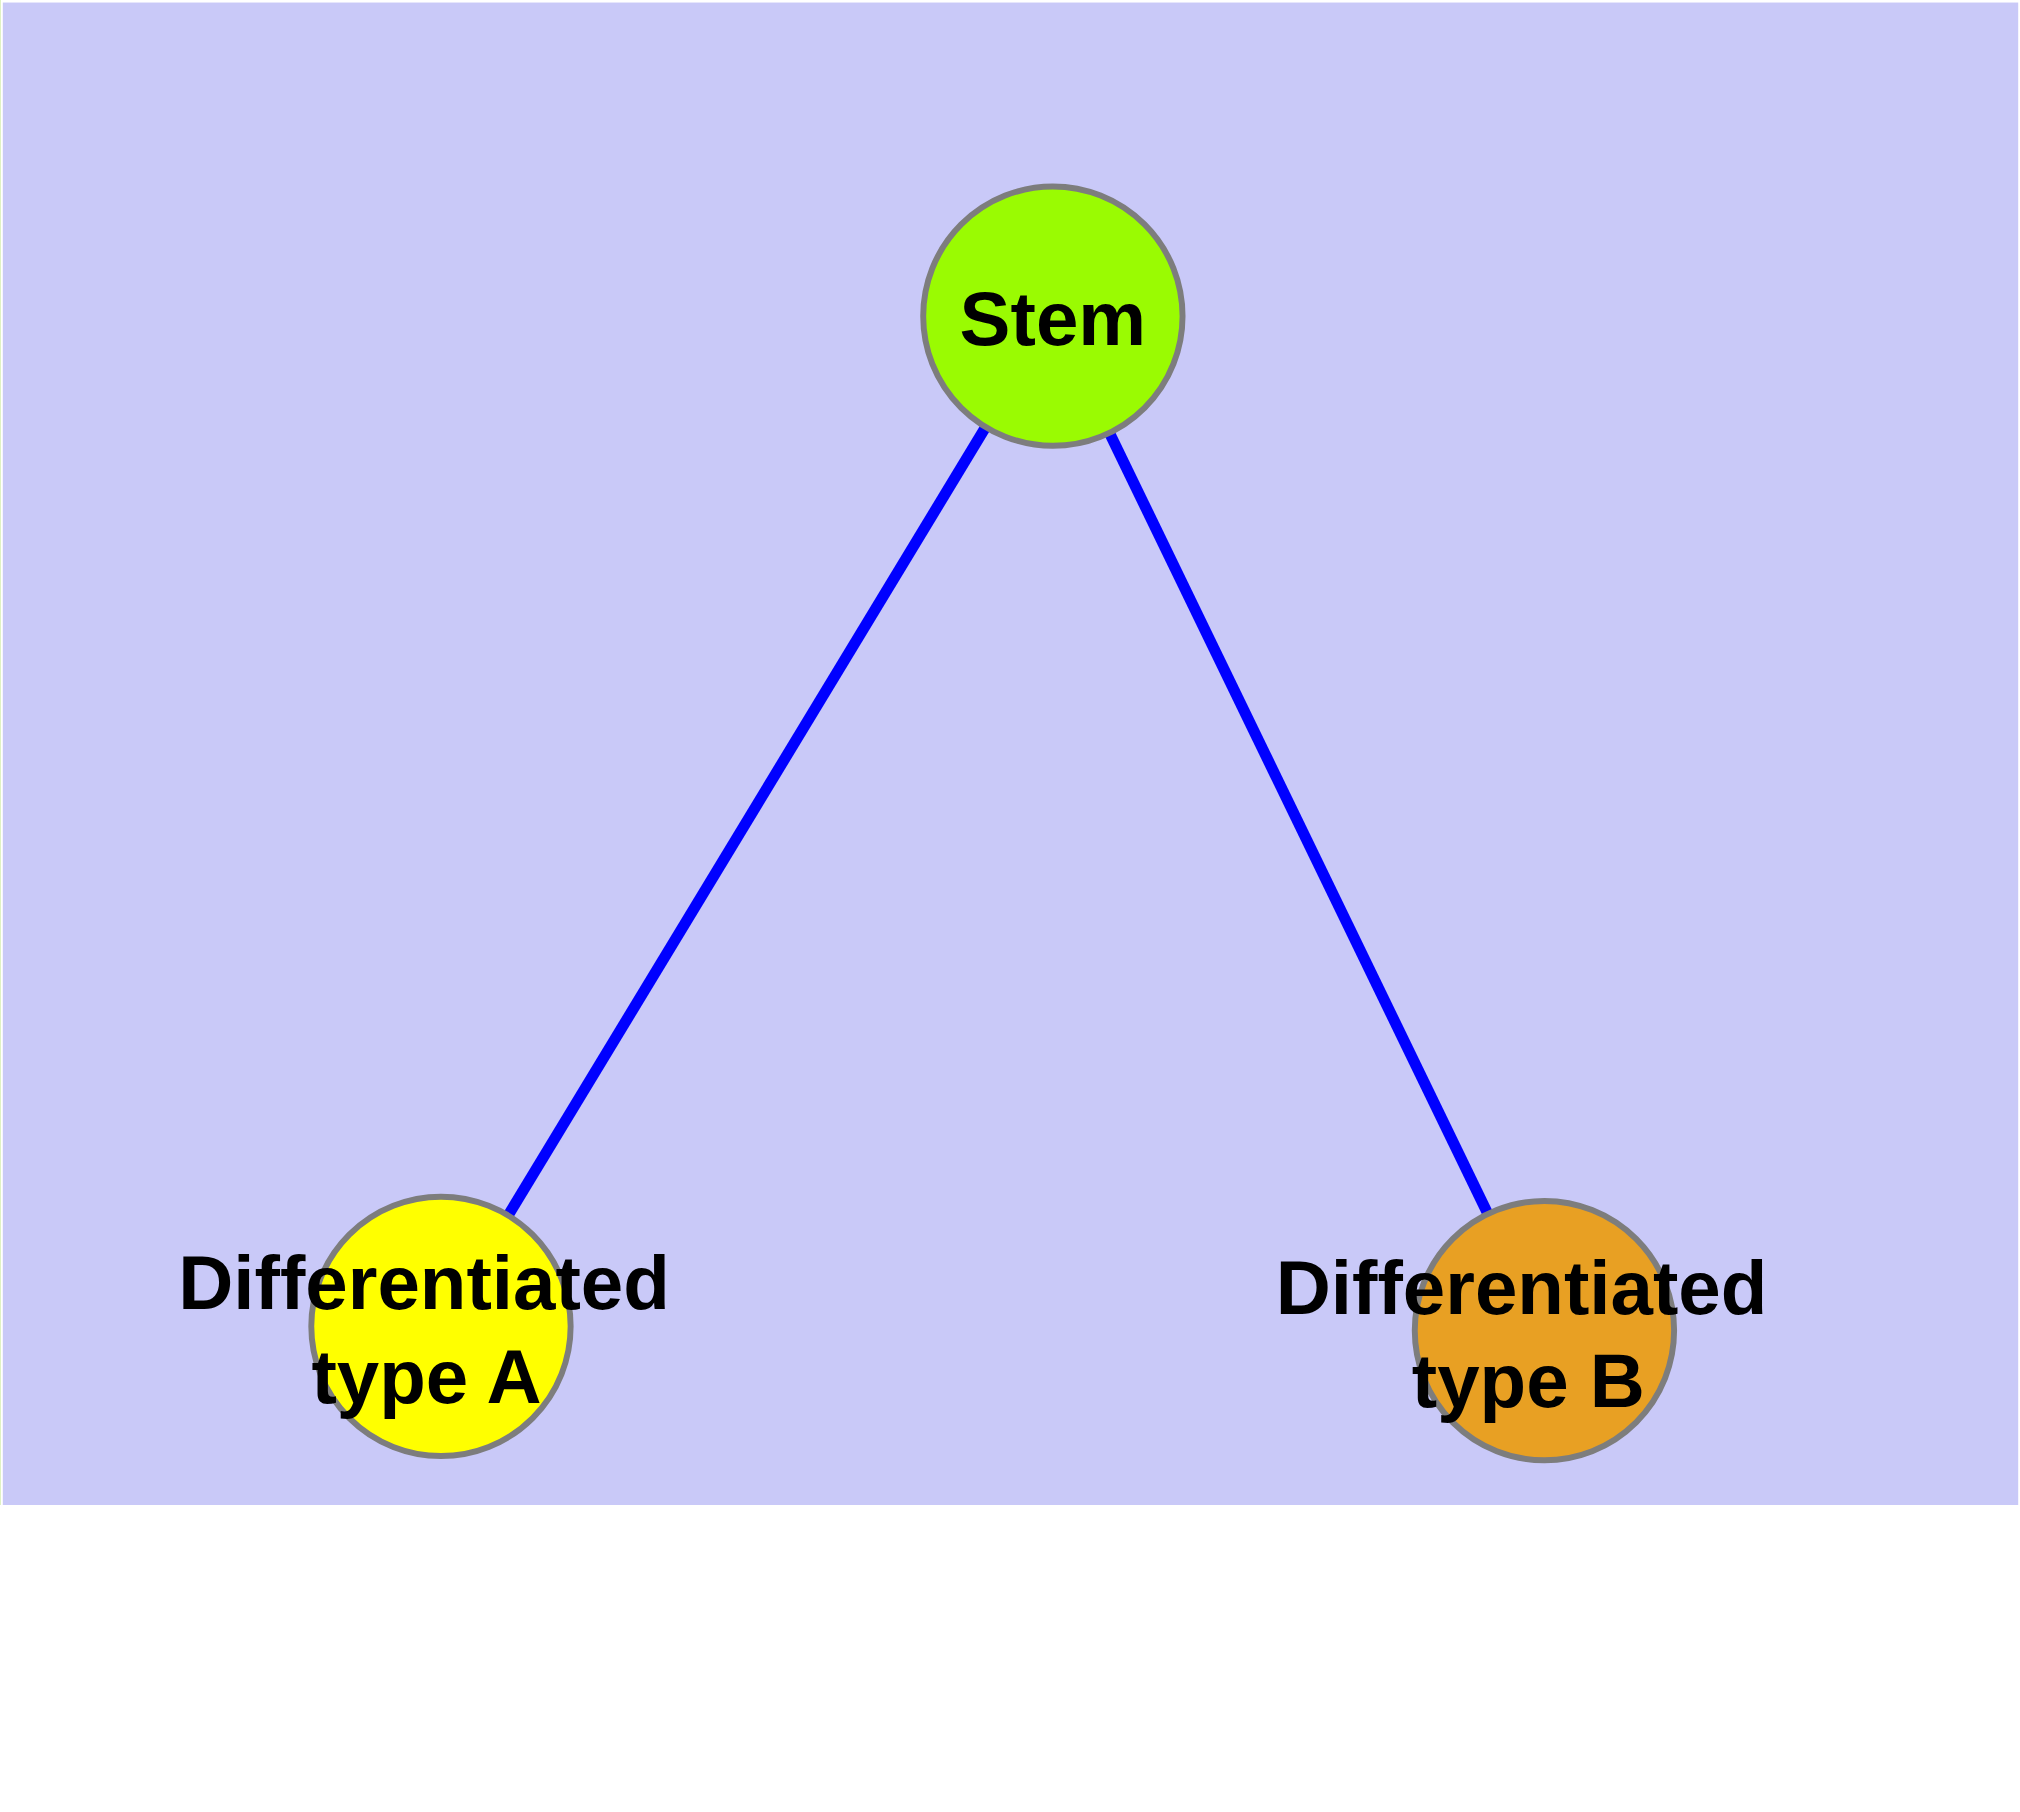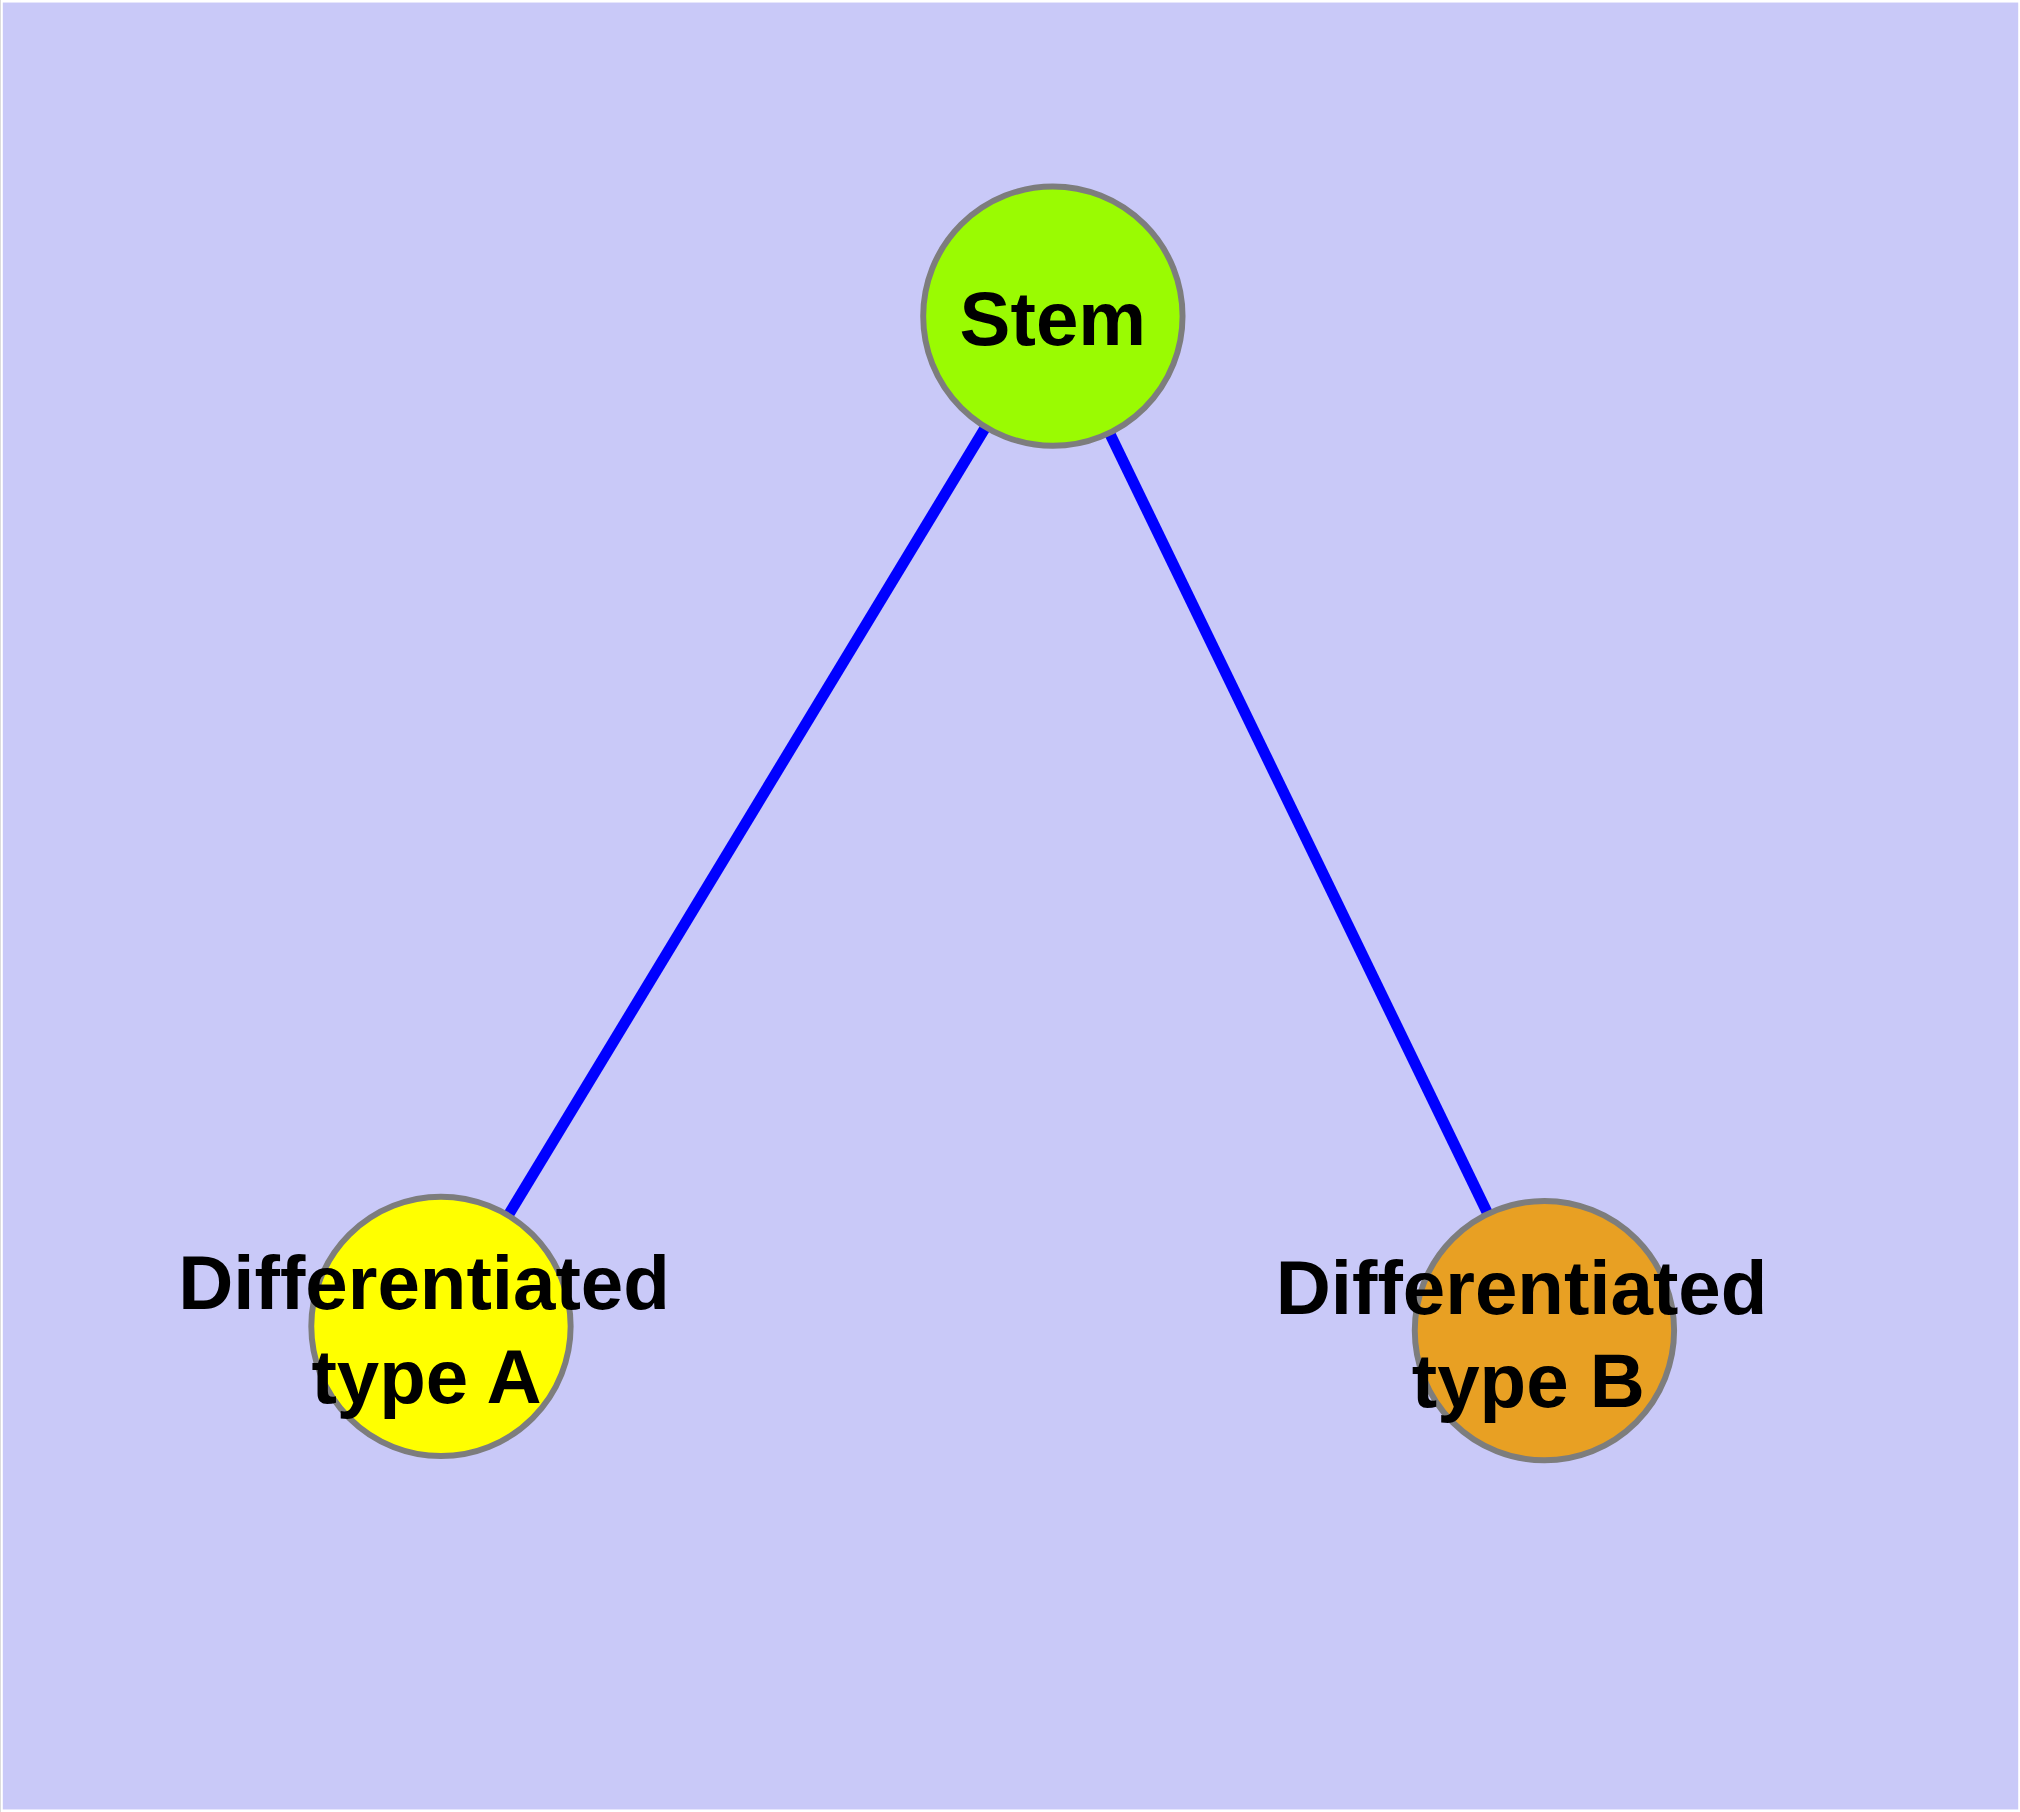--- a/index.html
+++ b/index.html
@@ -2,23 +2,23 @@
 <html style="font-size:13.6px"><head>
 <meta charset="utf-8">
 <style>
   html, body {
     margin: 0;
     padding: 0;
     background: #ffffff;
   }
   .figure-wrap {
     width: 2021px;
-    height: 1812px;
+    height: 1505px;
     position: relative;
-    background: #737373;
+    background: #84cc16;
   }
   svg.graph {
     display: block;
     width: 2021px;
     height: 1812px;
   }
   text.node-label {
     font-family: "Liberation Sans", "DejaVu Sans", sans-serif;
     font-weight: bold;
     font-size: 90px;

